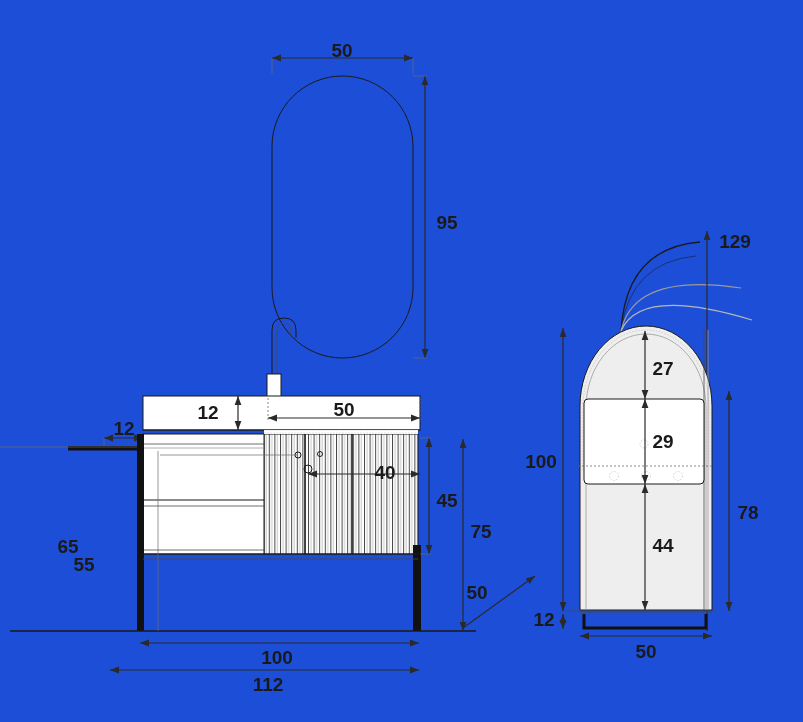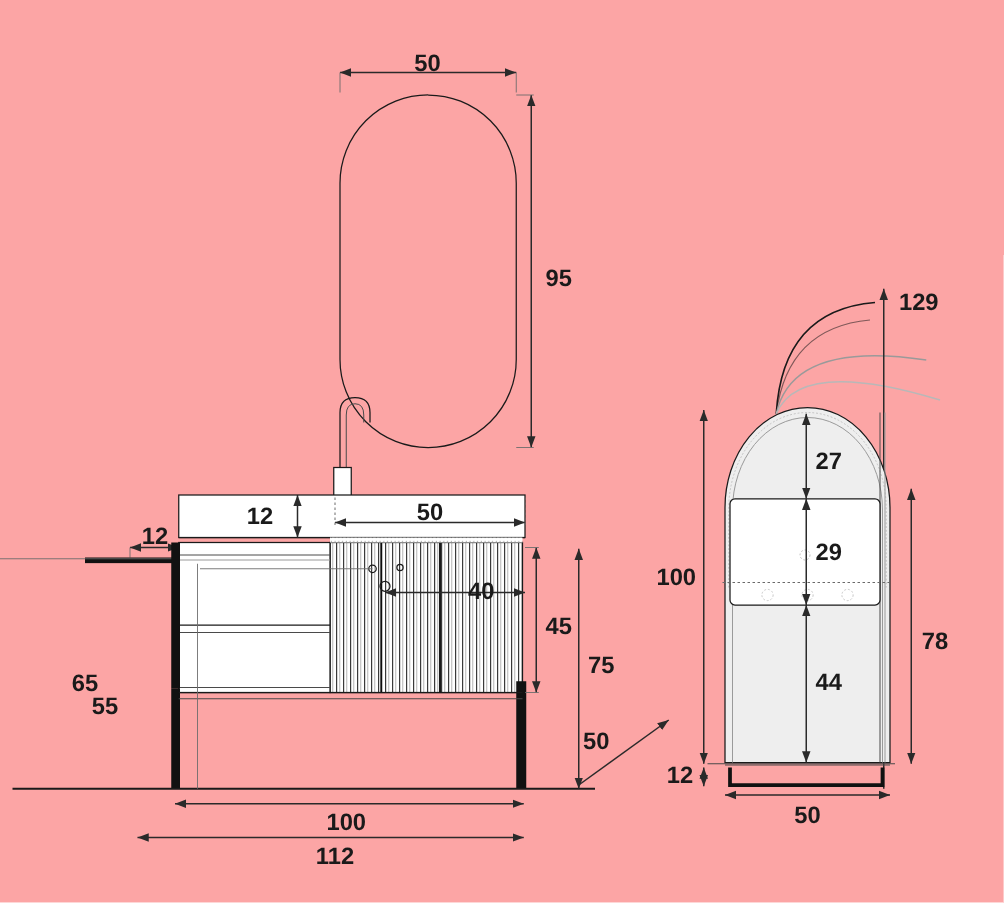--- a/index.html
+++ b/index.html
@@ -8,21 +8,21 @@
     padding: 0;
     background: #ffffff;
   }
   body {
     font-family: "Liberation Sans", sans-serif;
   }
   #drawing-root {
     position: relative;
     width: 803px;
     height: 722px;
-    background: #fca5a5;
+    background: #1d4ed8;
     overflow: hidden;
   }
   svg#tech-drawing {
     display: block;
     width: 803px;
     height: 722px;
   }
   .dim-text {
     font-family: "Liberation Sans", sans-serif;
     font-size: 19px;

